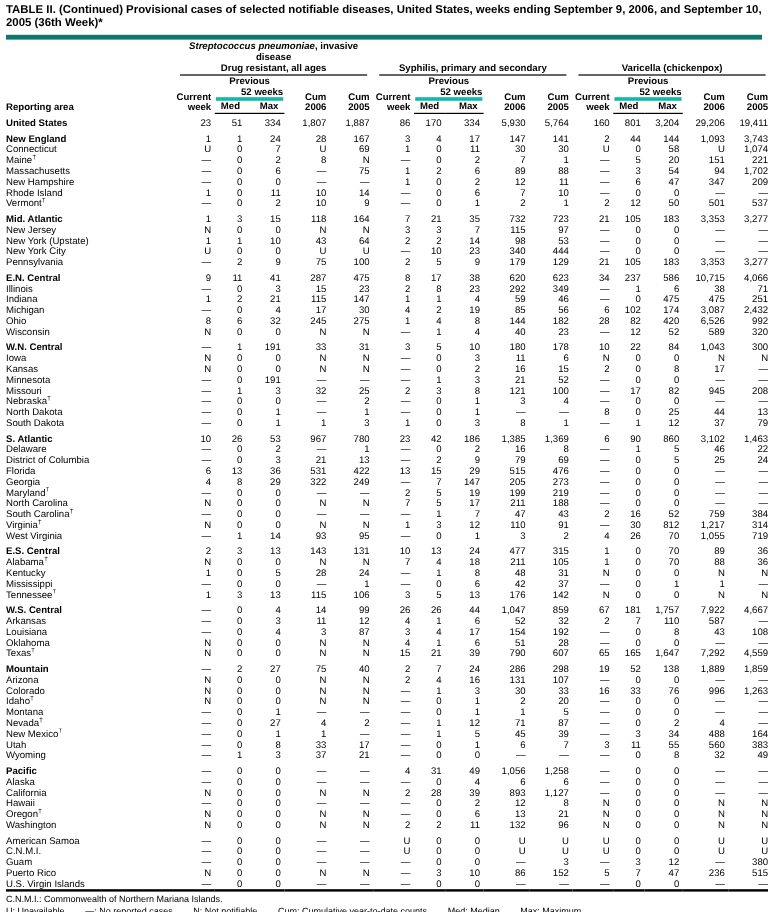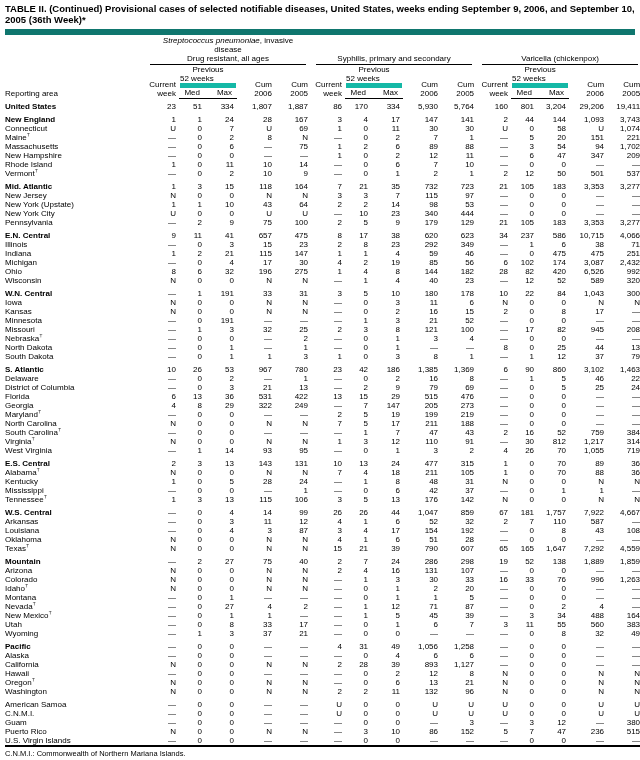--- a/index.html
+++ b/index.html
@@ -5,47 +5,47 @@
   html, body { margin: 0; padding: 0; background: #ffffff; }
   body {
     width: 640px; height: 760px;
     font-family: "Liberation Sans", sans-serif;
     color: #000; overflow: hidden;
   }
   .page { padding: 3px 5px 0 5px; }
 
   .title {
     font-weight: bold; font-size: 9.5px; line-height: 1.2;
-    padding-bottom: 3px; border-bottom: 6px solid #0f766e;
+    padding-bottom: 3px; border-bottom: 4px solid #0f766e;
   }
 
   table.mmwr {
     border-collapse: collapse; table-layout: fixed;
     width: 630px; margin-top: 1px;
     border-bottom: 2px solid #000;
   }
   col.c-area { width: 140px; }
   col.c-cw  { width: 34px; }
   col.c-med { width: 26px; }
   col.c-max { width: 32px; }
   col.c-c6  { width: 38px; }
   col.c-c5  { width: 36px; }
 
   th, td { padding: 0; font-size: 8px; line-height: 9px; }
-  thead th { font-weight: normal; vertical-align: bottom; }
+  thead th { font-weight: bold; vertical-align: bottom; }
 
   .glabel {
     text-align: center; line-height: 9px;
     border-bottom: 1px solid #000;
     margin: 0 5px; padding-bottom: 1px;
   }
   .it { font-style: italic; }
 
   .th-prev { text-align: center; margin-top: 24px; }
-  .w52 { border-bottom: 5px solid #14b8a6; margin: 0 1px; text-align: left; }
+  .w52 { border-bottom: 3px solid #14b8a6; margin: 0 1px; text-align: right; }
   .th-cw, .th-cum { text-align: right; padding-right: 3px; }
   .th-medmax { text-align: right; padding-right: 5px; }
   .th-area { text-align: left; vertical-align: bottom; margin-left: 21px; }
   tr.hdr-last th { border-bottom: 1px solid #000; padding-bottom: 1px; }
 
   td.area { text-align: left; white-space: nowrap; overflow: hidden; }
   td.area.bold { font-weight: bold; }
   td.num { text-align: right; padding-right: 3px; white-space: nowrap; }
   tr.gap td { padding-top: 4px; }
   tbody tr.first td { padding-top: 3px; margin-left: 39px; }
@@ -366,21 +366,21 @@
           <td class="num">105</td>
           <td class="num">183</td>
           <td class="num">3,353</td>
           <td class="num">3,277</td>
         </tr>
         <tr class="gap">
           <td class="area bold">E.N. Central</td>
           <td class="num">9</td>
           <td class="num">11</td>
           <td class="num">41</td>
-          <td class="num">657</td>
+          <td class="num">287</td>
           <td class="num">475</td>
           <td class="num">8</td>
           <td class="num">17</td>
           <td class="num">38</td>
           <td class="num">620</td>
           <td class="num">623</td>
           <td class="num">34</td>
           <td class="num">237</td>
           <td class="num">586</td>
           <td class="num">10,715</td>
@@ -438,21 +438,21 @@
           <td class="num">102</td>
           <td class="num">174</td>
           <td class="num">3,087</td>
           <td class="num">2,432</td>
         </tr>
         <tr>
           <td class="area">Ohio</td>
           <td class="num">8</td>
           <td class="num">6</td>
           <td class="num">32</td>
-          <td class="num">196</td>
+          <td class="num">245</td>
           <td class="num">275</td>
           <td class="num">1</td>
           <td class="num">4</td>
           <td class="num">8</td>
           <td class="num">144</td>
           <td class="num">182</td>
           <td class="num">28</td>
           <td class="num">82</td>
           <td class="num">420</td>
           <td class="num">6,526</td>

